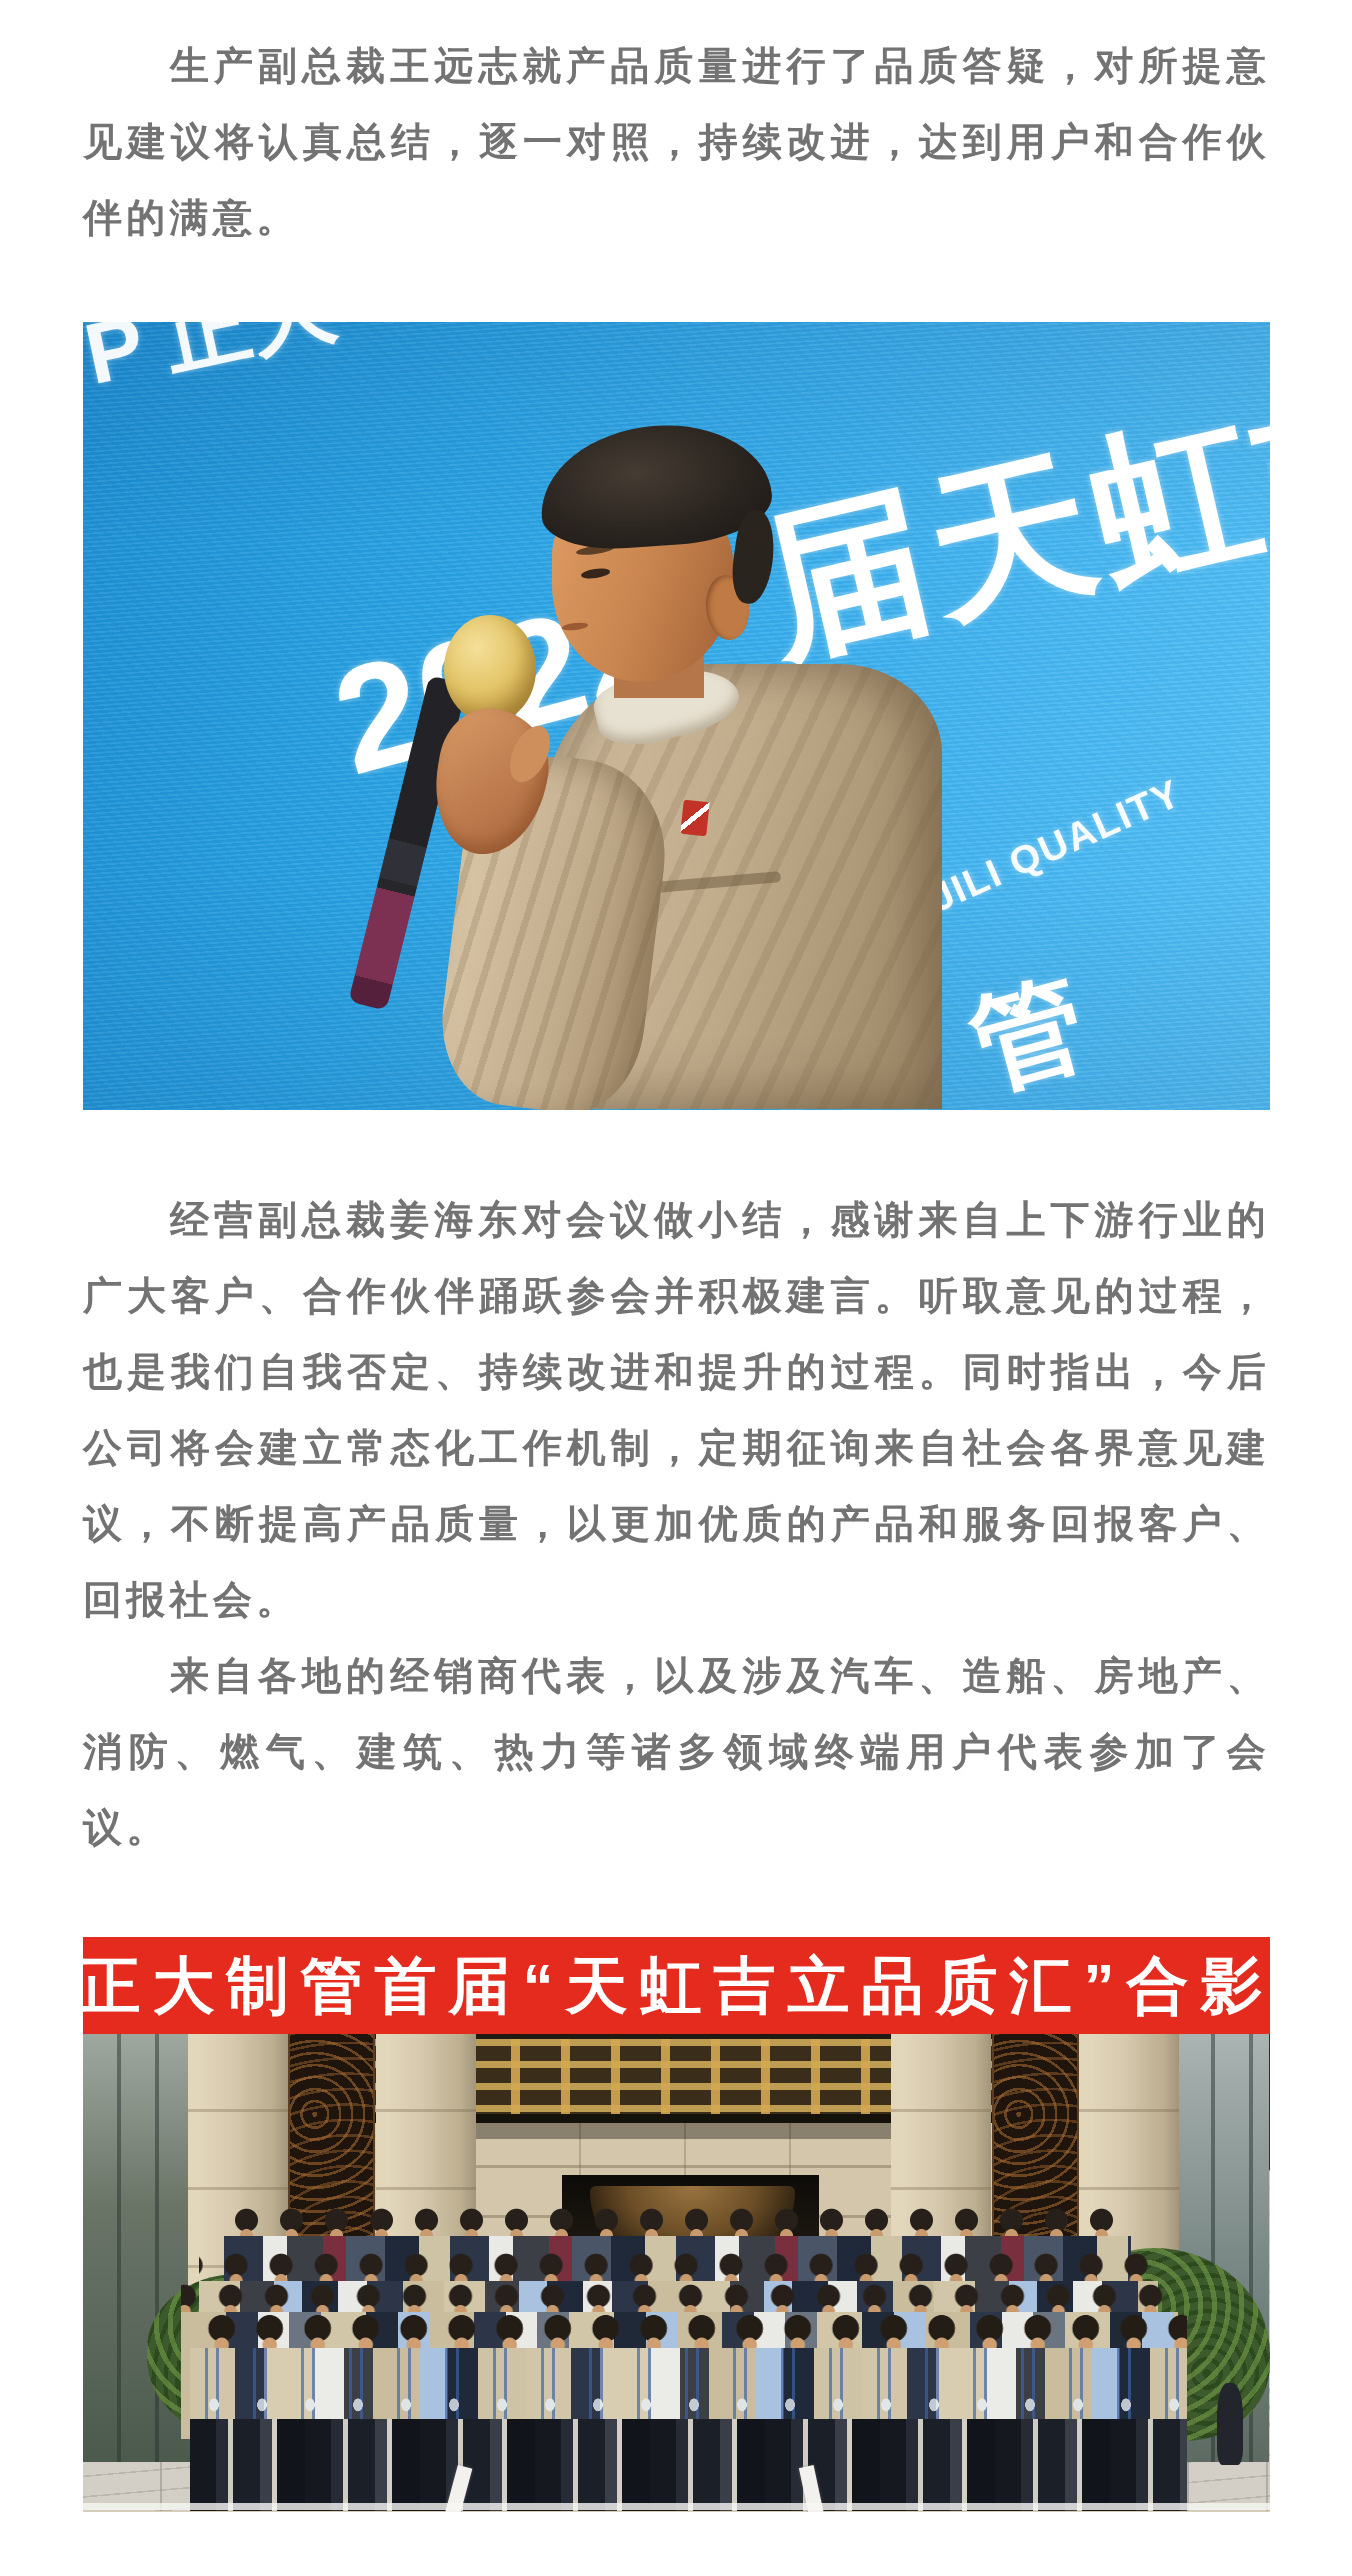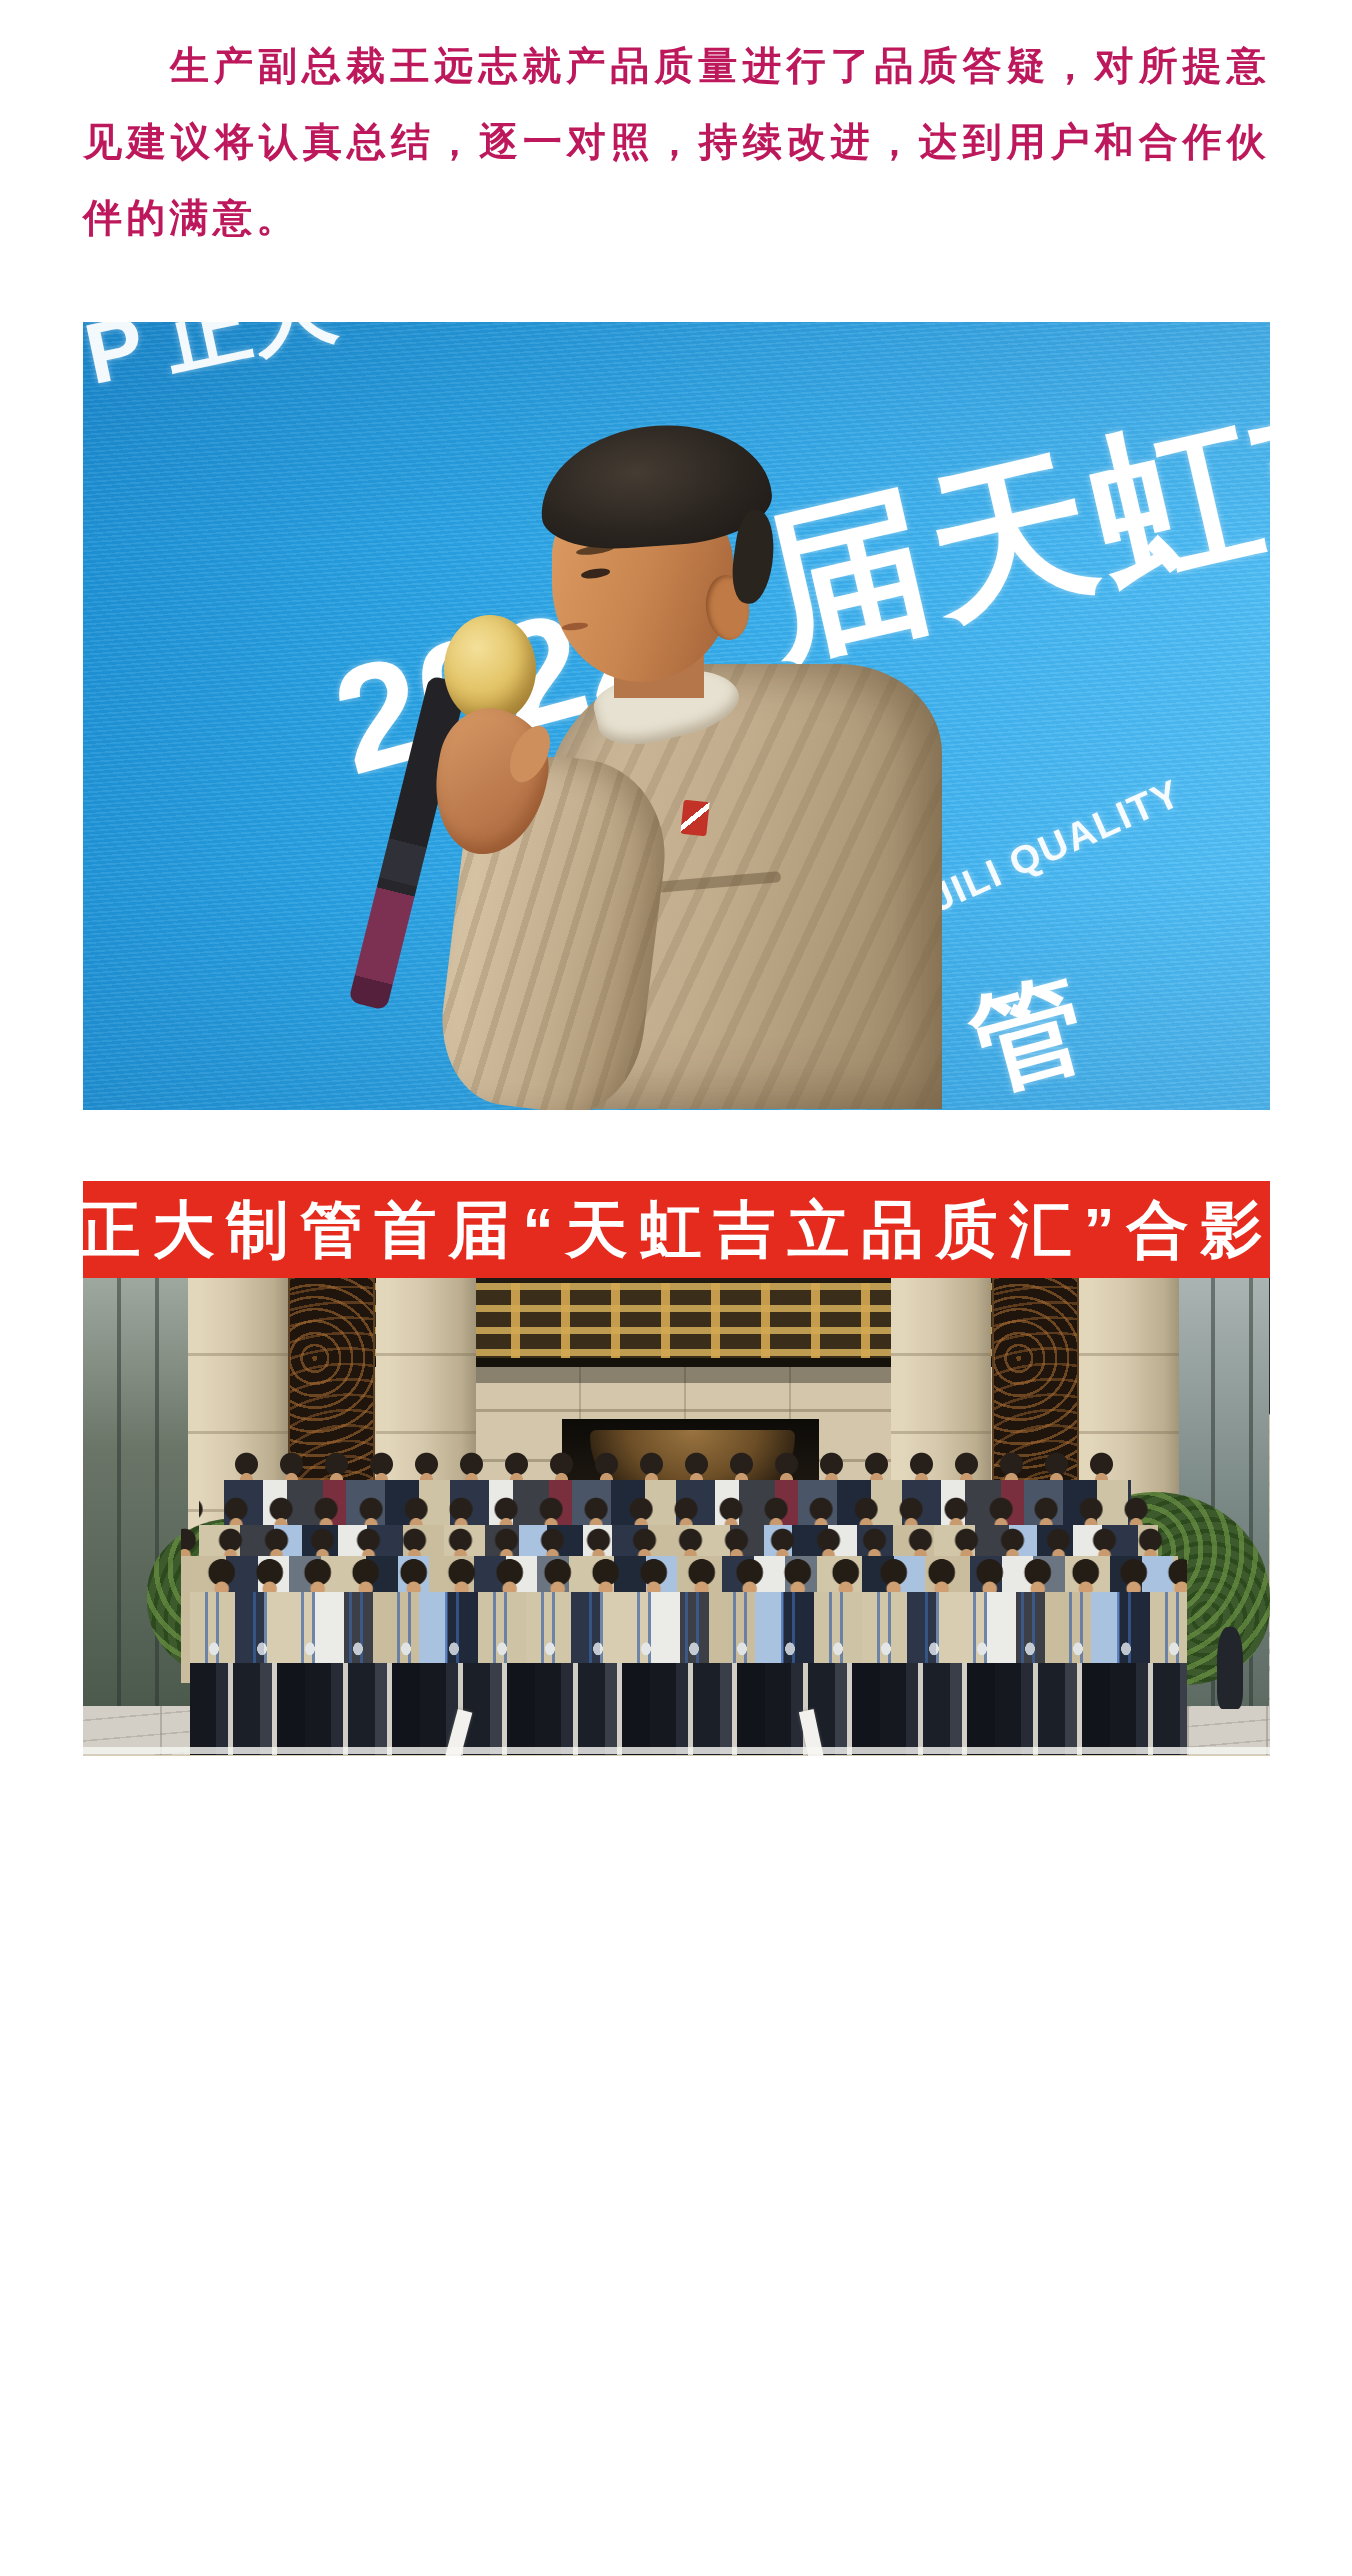--- a/index.html
+++ b/index.html
@@ -6,21 +6,21 @@
   body{
     width:1353px;height:2576px;background:#ffffff;position:relative;
     font-family:"Liberation Sans","DejaVu Sans",sans-serif;
     -webkit-font-smoothing:antialiased;overflow:hidden;
   }
   .content{margin-left:83px;width:1187px;}
   .abs{position:absolute;}
 
   
   .para{
-    margin:0;color:#be185d;font-weight:bold;
+    margin:0;color:#737373;font-weight:bold;
     font-size:39px;line-height:76px;letter-spacing:4.3px;
     text-indent:87px;text-align:justify;
   }
   .para-first{margin-top:28px;}
   .text-block{margin-top:72px;}
 
   
   .photo{position:relative;overflow:hidden;}
   .photo1{margin-top:66px;height:788px;background:#2fa6e6;}
   .led{position:absolute;inset:0;
@@ -218,20 +218,24 @@
       <div class="abs sp-hair"></div>
       <div class="abs sp-nape"></div>
       <div class="abs sp-arm"></div>
       <div class="abs sp-mic-bar"></div>
       <div class="abs sp-foam"></div>
       <div class="abs sp-hand"></div>
       <div class="abs sp-thumb"></div>
     </div>
   </figure>
 
+  <div class="text-block">
+    <p class="para">经营副总裁姜海东对会议做小结，感谢来自上下游行业的广大客户、合作伙伴踊跃参会并积极建言。听取意见的过程，也是我们自我否定、持续改进和提升的过程。同时指出，今后公司将会建立常态化工作机制，定期征询来自社会各界意见建议，不断提高产品质量，以更加优质的产品和服务回报客户、回报社会。</p>
+    <p class="para">来自各地的经销商代表，以及涉及汽车、造船、房地产、消防、燃气、建筑、热力等诸多领域终端用户代表参加了会议。</p>
+  </div>
 
   <div class="banner">
     <span>正大制管首届“天虹吉立品质汇”合影</span>
   </div>
 
   <figure class="photo photo2" style="margin:0;">
     <div class="gp-stone"></div>
     <div class="abs gp-wall"></div>
     <div class="abs gp-shadow"></div>
     <div class="abs gp-doorway"></div>

